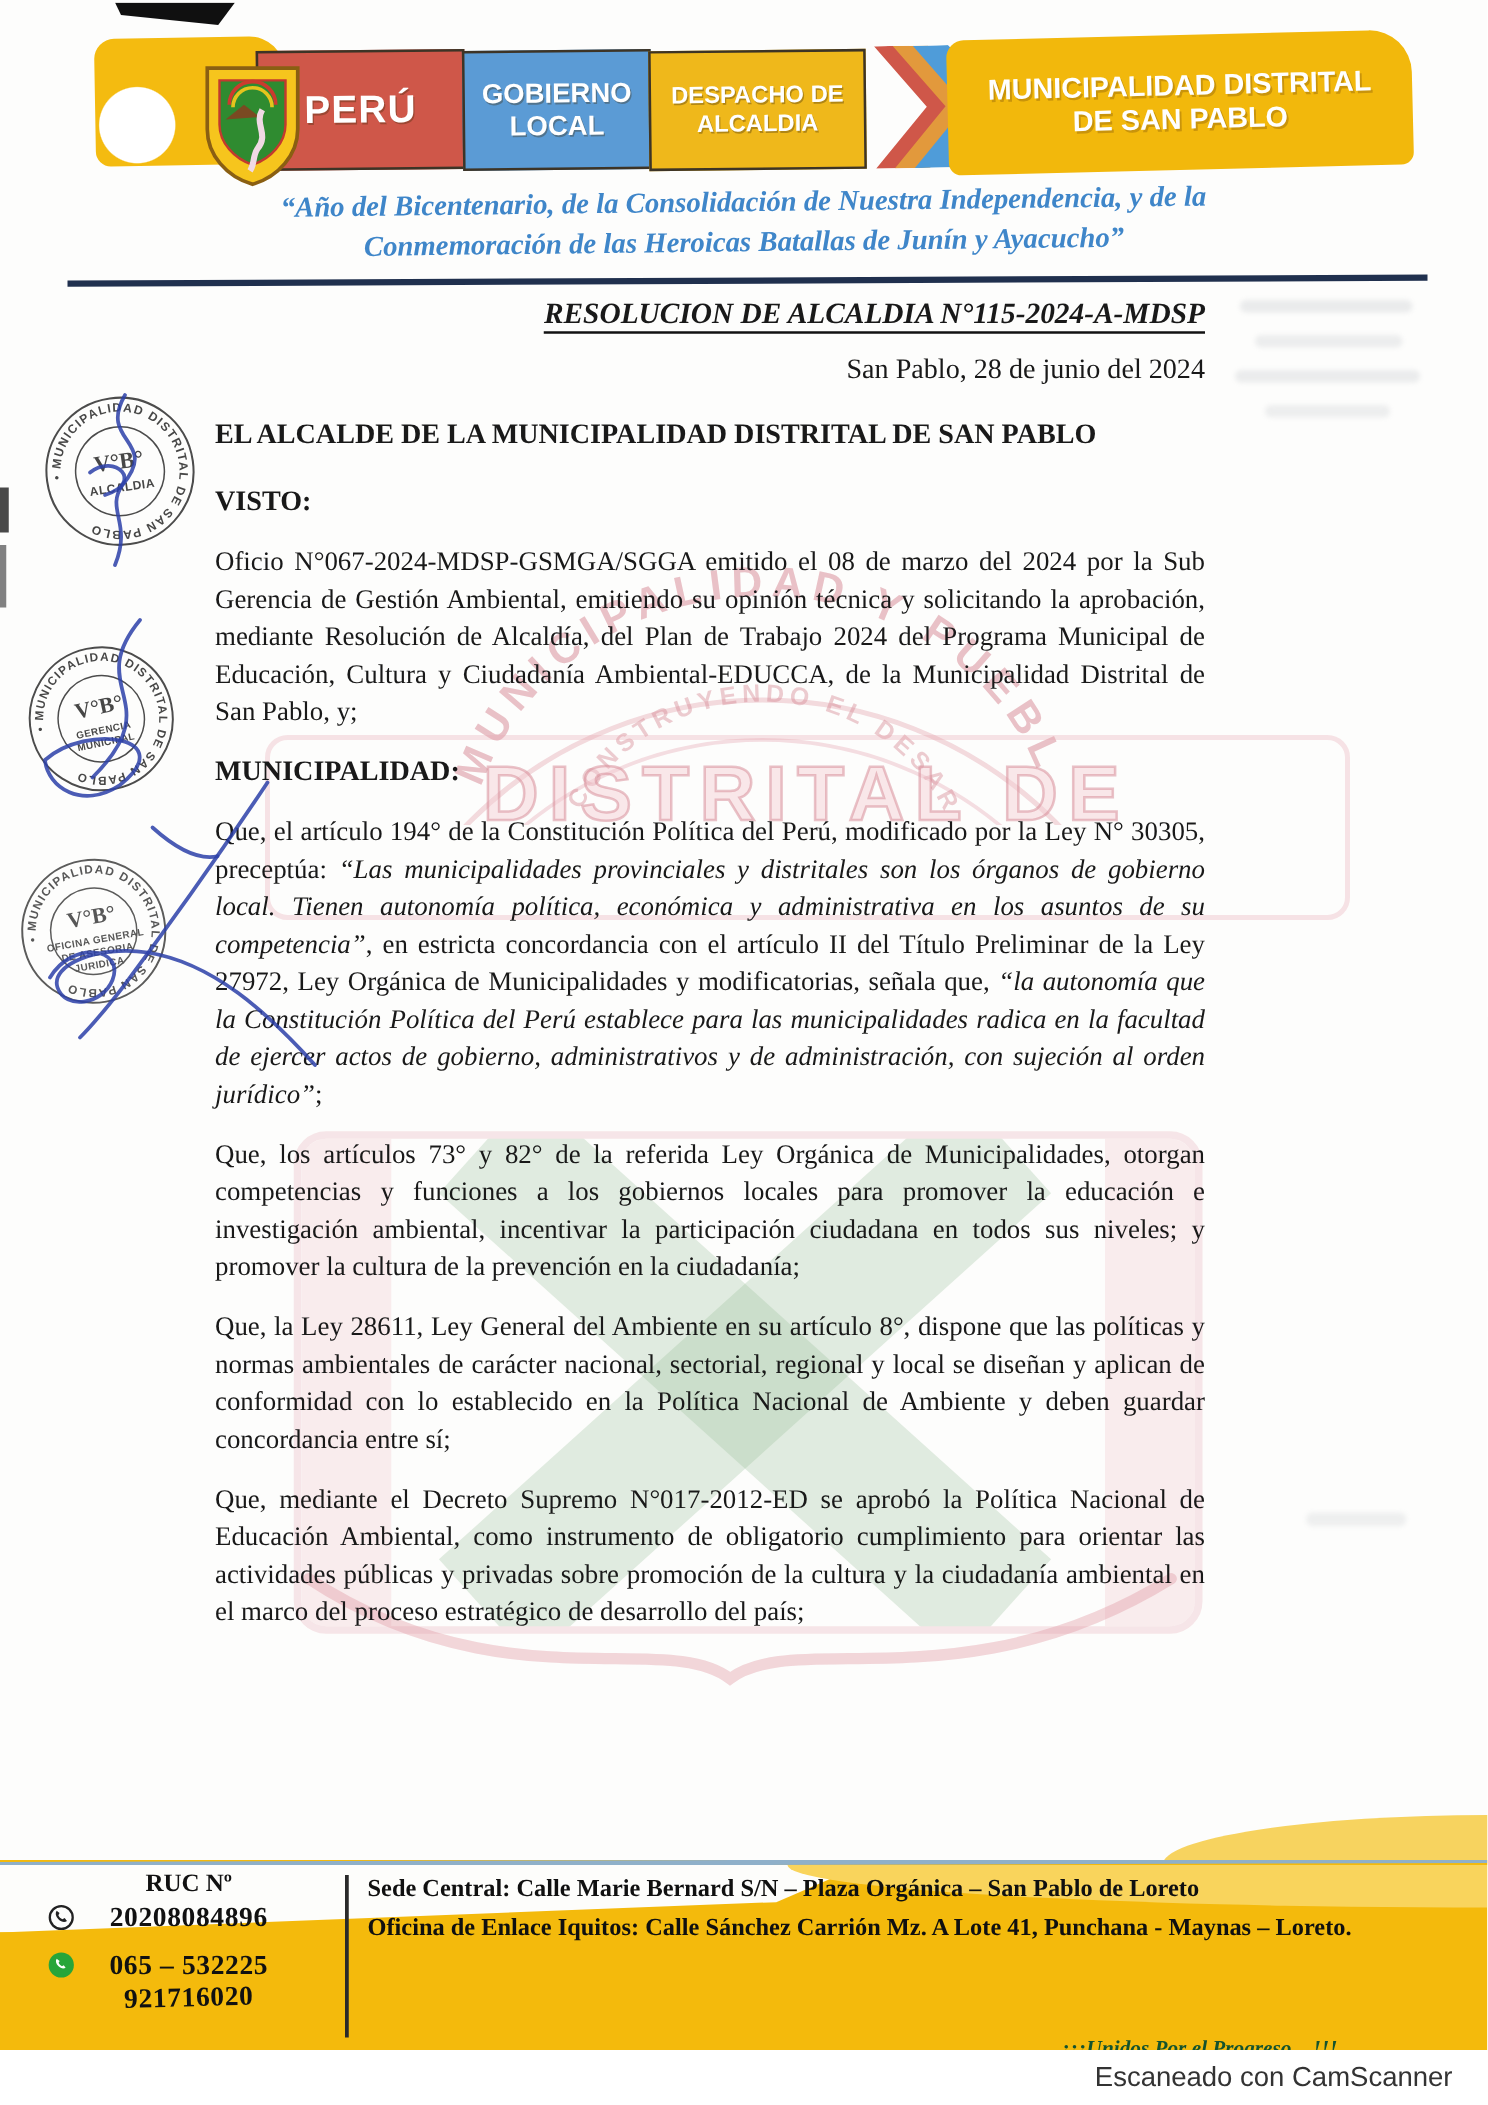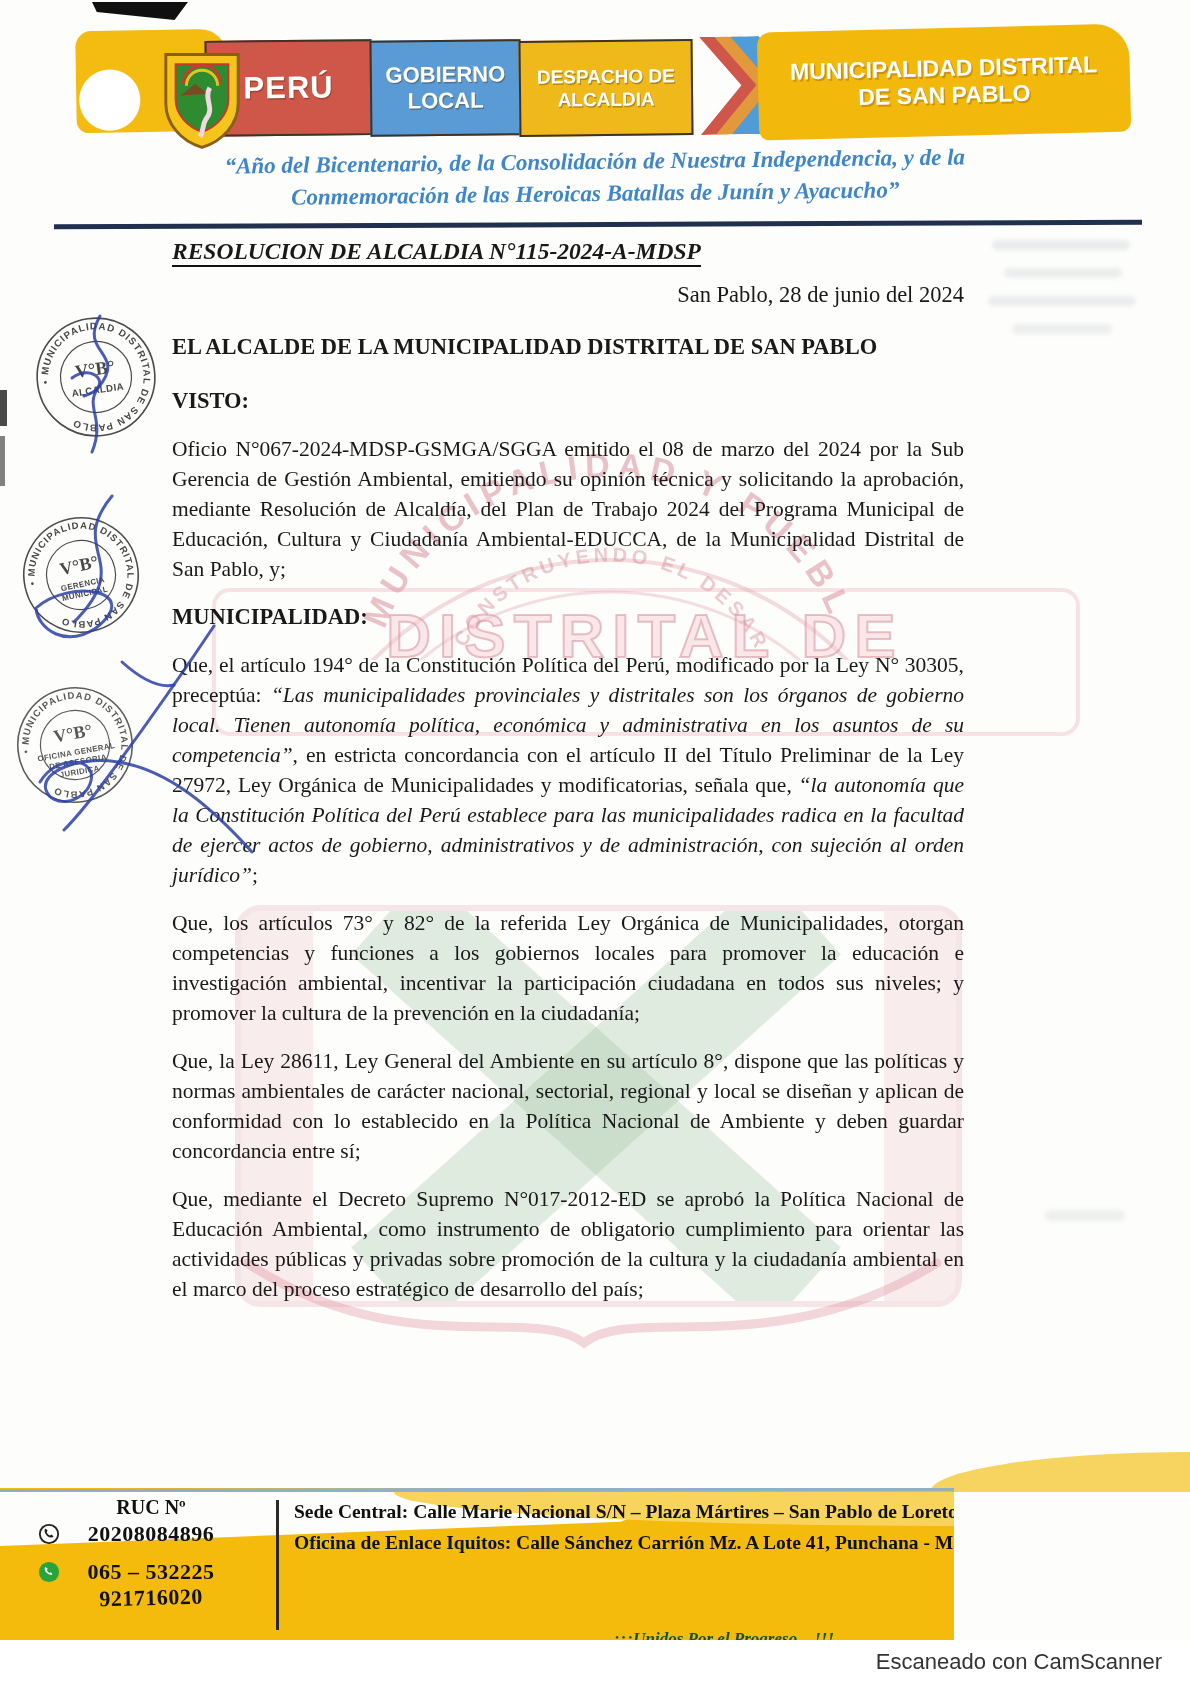--- a/index.html
+++ b/index.html
@@ -56,21 +56,21 @@
   .wm-bar.b1{transform:rotate(48deg);}
   .wm-bar.b2{transform:rotate(-48deg);}
   .wm-side{position:absolute;top:0;width:72px;height:100%;background:rgba(238,176,186,.22);}
   .wm-side.l{left:0;} .wm-side.r{right:0;}
   .wm-brace{left:232px;top:1245px;width:720px;height:130px;}
 
   
   .doc-body{position:absolute;left:0;top:236px;width:1190px;box-sizing:border-box;
       padding:0 226px 0 172px;text-align:justify;font-weight:500;
       font-size:21.5px;line-height:30px;z-index:1;}
-  .doc-title{text-align:left;font-weight:bold;font-style:italic;font-size:23.5px;
+  .doc-title{text-align:right;font-weight:bold;font-style:italic;font-size:23.5px;
       margin:0 0 14px 0;}
   .doc-title span{border-bottom:2.5px solid #121212;padding-bottom:1px;}
   .doc-date{text-align:right;font-size:22.5px;margin:0 0 22px 0;}
   .doc-addressee{font-weight:bold;font-size:22.5px;margin:0 0 24px 0;text-align:left;}
   .sec-label{font-weight:bold;font-size:22.5px;margin:0 0 18px 0;text-align:left;}
   .doc-body p{margin:0 0 18px 0;}
   .it{font-style:italic;}
 
   
   .stamp{position:absolute;z-index:3;opacity:.88;}
@@ -78,21 +78,21 @@
   .s-inner{fill:none;stroke:#343434;stroke-width:1.2;}
   .s-ring{font-family:"Liberation Sans",sans-serif;font-size:9.6px;font-weight:bold;fill:#2e2e2e;letter-spacing:1.1px;}
   .s-vb{font-family:"Liberation Serif",serif;font-size:18px;font-weight:bold;fill:#2e2e2e;text-anchor:middle;}
   .s-o{font-family:"Liberation Sans",sans-serif;font-size:8px;font-weight:bold;fill:#2e2e2e;text-anchor:middle;letter-spacing:.4px;}
   .signatures{position:absolute;left:0;top:290px;width:300px;height:640px;z-index:4;}
   .sig{fill:none;stroke:#2b3fa8;stroke-width:3;stroke-linecap:round;opacity:.85;}
 
   
   .pre-wave{position:absolute;left:930px;top:1452px;width:262px;height:40px;background:#f7d35f;
       border-radius:100% 0 0 0;}
-  .page-footer{position:absolute;left:0;top:1488px;width:954px;height:152px;background:#f4ba0c;
+  .page-footer{position:absolute;left:0;top:1488px;width:1190px;height:152px;background:#f4ba0c;
       overflow:hidden;z-index:6;font-family:"Liberation Serif",serif;}
   .f-blue-line{position:absolute;left:0;top:0;width:100%;height:4px;background:#8fb0c9;transform:rotate(-0.15deg);}
   .f-white-notch{position:absolute;left:0;top:4px;width:690px;height:54px;background:#fdfdfb;
       clip-path:polygon(0 0,100% 0,90% 55%,0 100%);}
   .f-lightwave{position:absolute;right:0;top:4px;width:560px;height:34px;background:#f9d45c;
       border-radius:0 0 0 100%;}
   .f-left{position:absolute;left:36px;top:8px;width:230px;color:#111;z-index:2;}
   .f-left .row{position:relative;font-weight:bold;text-align:center;}
   .ruc-label{font-size:20px;margin-bottom:2px;}
   .ruc-value,.phone-value{font-size:22px;letter-spacing:.5px;}
@@ -267,21 +267,21 @@
         <span class="phone-value">065 – 532225</span>
       </div>
       <div class="row phone-value m2">921716020</div>
     </div>
 
     <div class="f-divider"></div>
 
     <div class="f-right">
       <div>
         <span class="lbl">Sede Central:</span>
-        <span>Calle Marie Nacional S/N – Plaza Mártires – San Pablo de Loreto</span>
+        <span>Calle Marie Bernard S/N – Plaza Orgánica – San Pablo de Loreto</span>
       </div>
       <div>
         <span class="lbl">Oficina de Enlace Iquitos:</span>
         <span>Calle Sánchez Carrión Mz. A Lote 41, Punchana - Maynas – Loreto.</span>
       </div>
     </div>
 
     <div class="f-slogan">¡¡¡Unidos Por el Progreso…!!!</div>
   </footer>
 

